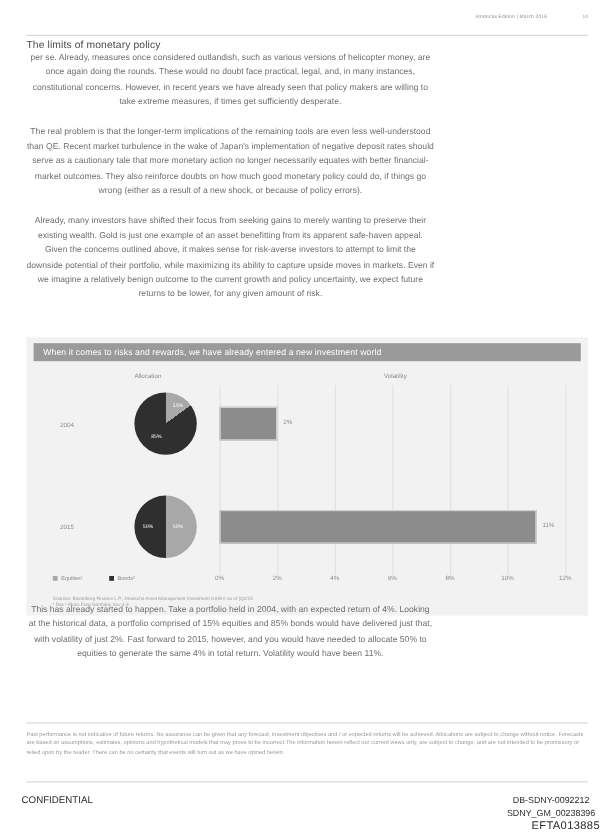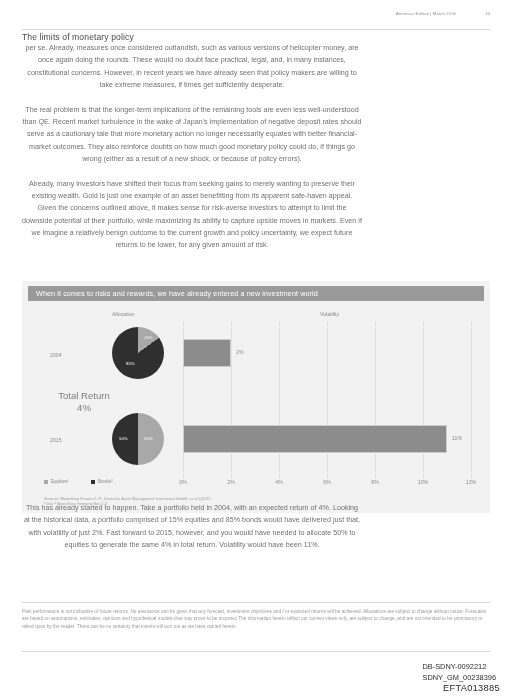--- a/index.html
+++ b/index.html
@@ -277,21 +277,21 @@
     left: 18px;
     top: 661px;
     font-size: 8.1px;
     line-height: 11.5px;
     color: #2b2b2b;
   }
   .footer-right {
     position: absolute;
     right: 16px;
     top: 661px;
-    text-align: left;
+    text-align: center;
     font-size: 7.4px;
     line-height: 11.2px;
     color: #2b2b2b;
   }
   .footer-efta {
     position: absolute;
     right: 12px;
     top: 683px;
     font-size: 9.3px;
     color: #2b2b2b;
@@ -321,24 +321,20 @@
   </div>
 
   <div class="chart-body">
 
     <div class="col-head col-head-allocation">Allocation</div>
     <div class="col-head col-head-volatility">Volatility</div>
 
     <div class="row-label row-label-2004">2004</div>
     <div class="row-label row-label-2015">2015</div>
 
-    <div class="total-return">
-      <div class="tr-label">Total Return</div>
-      <div class="tr-value">4%</div>
-    </div>
 
     <div class="pie pie-2004" style="background: conic-gradient(rgb(168, 168, 168) 0deg, rgb(168, 168, 168) 54deg, rgb(47, 47, 47) 54deg, rgb(47, 47, 47) 360deg);"></div>
     <div class="pie-lbl pie2004-eq">15%</div>
     <div class="pie-lbl pie2004-bd">85%</div>
 
     <div class="pie pie-2015" style="background: conic-gradient(rgb(168, 168, 168) 0deg, rgb(168, 168, 168) 180deg, rgb(47, 47, 47) 180deg, rgb(47, 47, 47) 360deg);"></div>
     <div class="pie-lbl pie2015-bd">50%</div>
     <div class="pie-lbl pie2015-eq">50%</div>
 
     <div class="plot">
@@ -388,18 +384,19 @@
 
 <div class="after-chart">
   <p class="para">This has already started to happen. Take a portfolio held in 2004, with an expected return of 4%. Looking at the historical data, a portfolio comprised of 15% equities and 85% bonds would have delivered just that, with volatility of just 2%. Fast forward to 2015, however, and you would have needed to allocate 50% to equities to generate the same 4% in total return. Volatility would have been 11%.</p>
 </div>
 
 <div class="disclaimer-rule-top"></div>
 <div class="disclaimer">Past performance is not indicative of future returns. No assurance can be given that any forecast, investment objectives and / or expected returns will be achieved. Allocations are subject to change without notice. Forecasts are based on assumptions, estimates, opinions and hypothetical models that may prove to be incorrect.The information herein reflect our current views only, are subject to change, and are not intended to be promissory or relied upon by the reader. There can be no certainty that events will turn out as we have opined herein.</div>
 <div class="disclaimer-rule-bottom"></div>
 
 <div class="footer-left">
+  <div>CONFIDENTIAL</div>
 </div>
 <div class="footer-right">
   <div>DB-SDNY-0092212</div>
   <div>SDNY_GM_00238396</div>
 </div>
 <div class="footer-efta">EFTA013885</div>
 
 </body></html>

